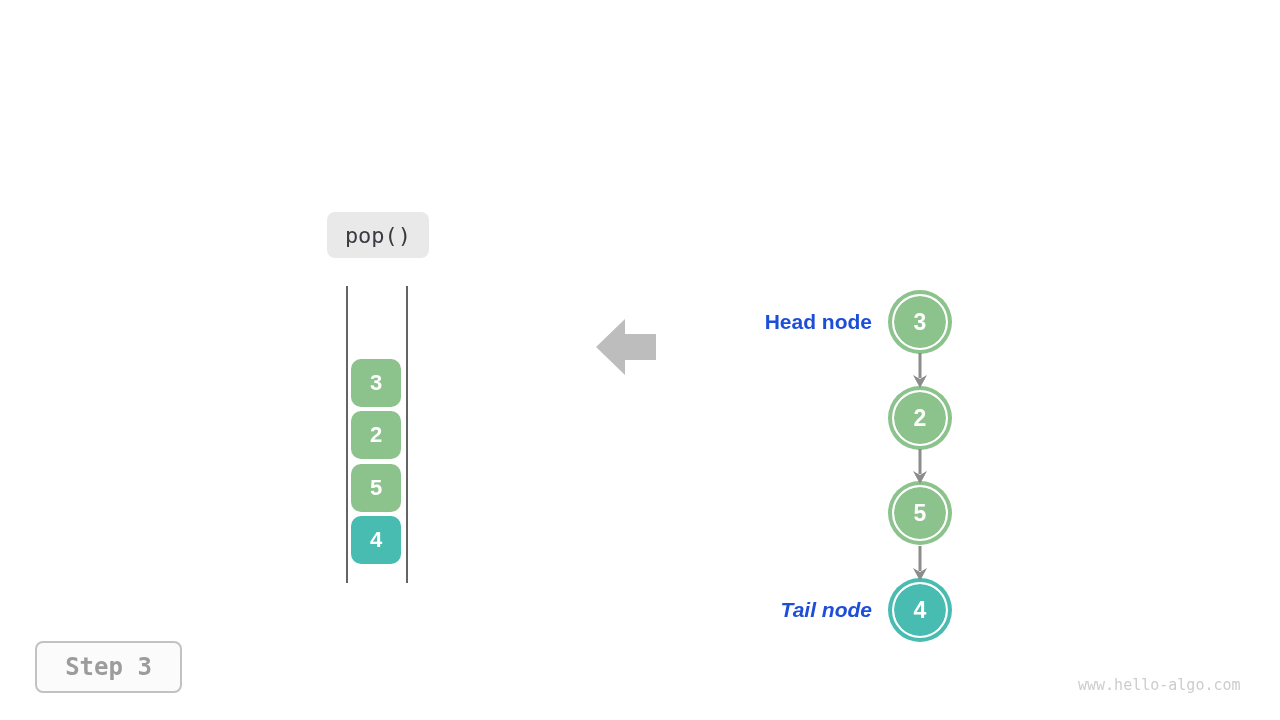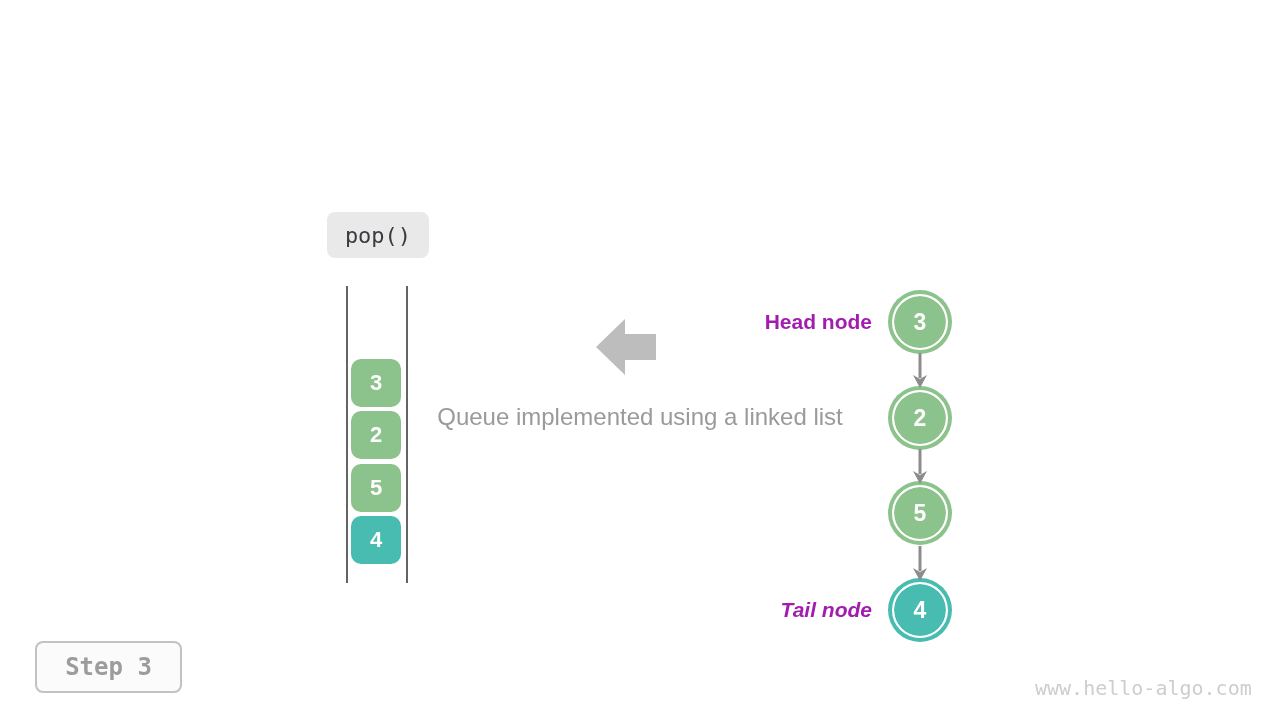--- a/index.html
+++ b/index.html
@@ -108,21 +108,21 @@
   .la1 { top: 449px; }
   .la2 { top: 546px; }
 
   .ll-label {
     position: absolute;
     left: 725px;
     width: 147px;
     text-align: right;
     font-size: 21px;
     font-weight: bold;
-    color: #a21caf;
+    color: #1d4ed8;
   }
   .head-label { top: 310px; }
   .tail-label { top: 598px; font-style: italic; }
 
   
   .step-badge {
     position: absolute;
     left: 35px; top: 641px;
     width: 147px; height: 52px;
     background: #fbfbfb;
@@ -131,23 +131,23 @@
     display: flex; align-items: center; justify-content: center;
     font-family: "DejaVu Sans Mono", monospace;
     font-size: 24px;
     font-weight: bold;
     color: #9c9c9c;
   }
 
   
   .watermark {
     position: absolute;
-    left: 1035px; top: 676px;
+    left: 1078px; top: 676px;
     font-family: "DejaVu Sans Mono", monospace;
-    font-size: 20px;
+    font-size: 15px;
     color: #cdcdcd;
   }
 </style>
 </head>
 <body>
 
 <div class="canvas">
 
   <div class="op-chip">pop()</div>
 
@@ -157,21 +157,20 @@
 
   <div class="stack-box sb0" style="background-color: rgb(140, 194, 140);">3</div>
   <div class="stack-box sb1" style="background-color: rgb(140, 194, 140);">2</div>
   <div class="stack-box sb2" style="background-color: rgb(140, 194, 140);">5</div>
   <div class="stack-box sb3" style="background-color: rgb(73, 188, 178);">4</div>
 
   <svg class="big-arrow" viewBox="0 0 60 60" xmlns="http://www.w3.org/2000/svg">
     <polygon points="0,30 29,2 29,17 60,17 60,43 29,43 29,58" fill="#bdbdbd"></polygon>
   </svg>
 
-  <div class="caption">Queue implemented using a linked list</div>
 
   <div class="ll-label head-label">Head node</div>
   <div class="ll-label tail-label">Tail node</div>
 
   <div class="ll-node ring-green n0" style="background-color: rgb(140, 194, 140);">3</div>
   <div class="ll-node ring-green n1" style="background-color: rgb(140, 194, 140);">2</div>
   <div class="ll-node ring-green n2" style="background-color: rgb(140, 194, 140);">5</div>
   <div class="ll-node ring-teal n3" style="background-color: rgb(73, 188, 178);">4</div>
 
   <svg class="link-arrow la0" viewBox="0 0 18 36" xmlns="http://www.w3.org/2000/svg">

